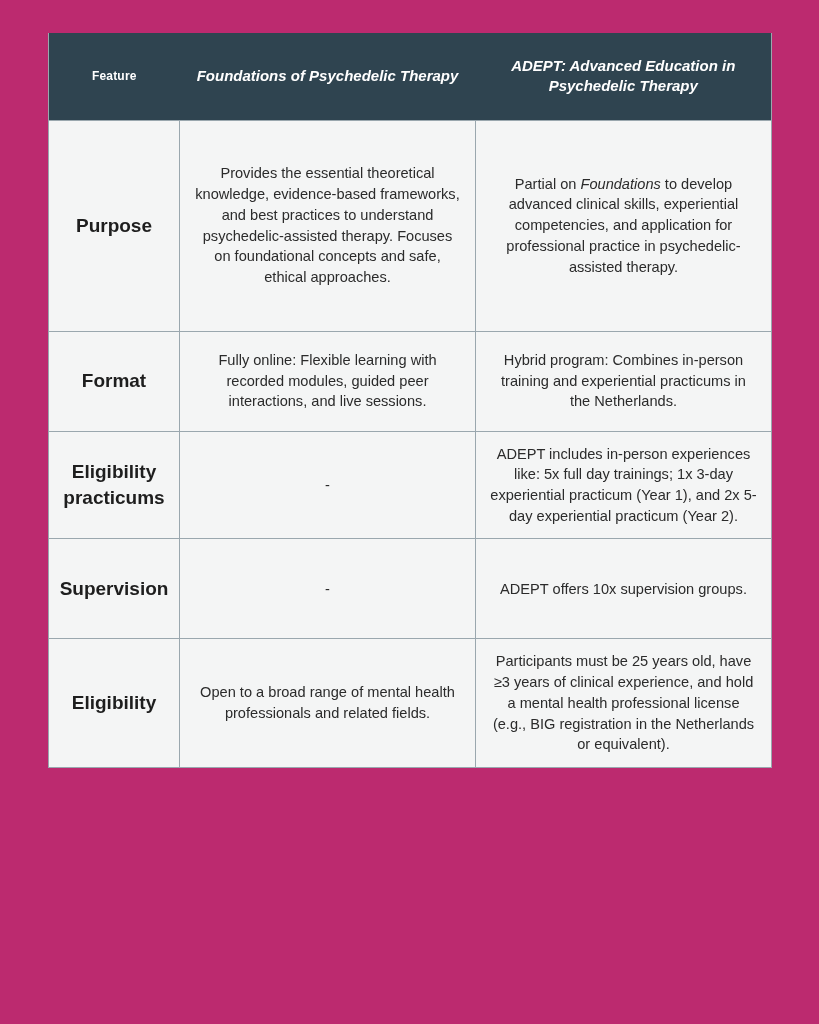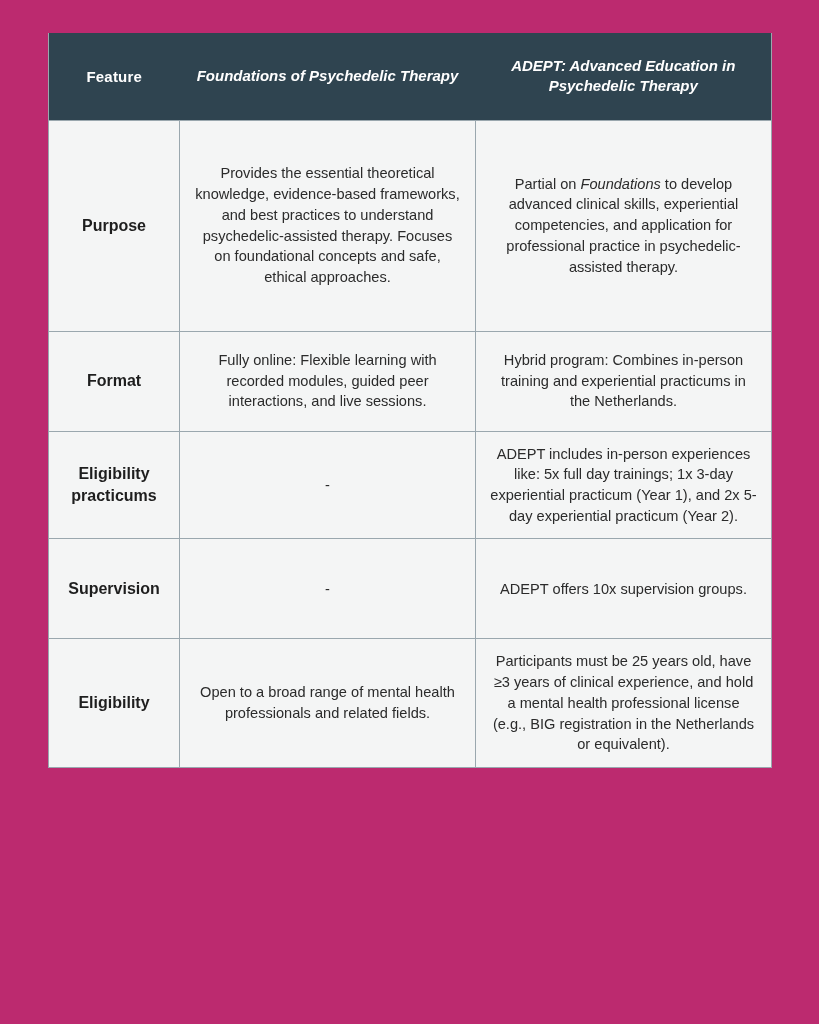--- a/index.html
+++ b/index.html
@@ -49,21 +49,21 @@
     padding: 8px 14px;
     vertical-align: middle;
     text-align: center;
     border: none;
     box-sizing: border-box;
   }
 
   th.head-feature {
     font-weight: bold;
     font-style: normal;
-    font-size: 15px;
+    font-size: 12px;
     letter-spacing: .2px;
   }
 
   th.head-course {
     font-weight: bold;
     font-style: italic;
     font-size: 15px;
     line-height: 1.35;
   }
 
@@ -72,21 +72,21 @@
     border: 1px solid #9AA7AE;
     vertical-align: middle;
     text-align: center;
     color: #2B2B2B;
     box-sizing: border-box;
     padding: 12px 14px;
   }
 
   tbody td.feature-cell {
     font-weight: bold;
-    font-size: 16px;
+    font-size: 19px;
     line-height: 1.35;
     color: #1E1E1E;
     padding: 10px 8px;
   }
 
   tbody td.body-cell {
     font-size: 14.6px;
     line-height: 1.42;
     font-weight: normal;
   }

